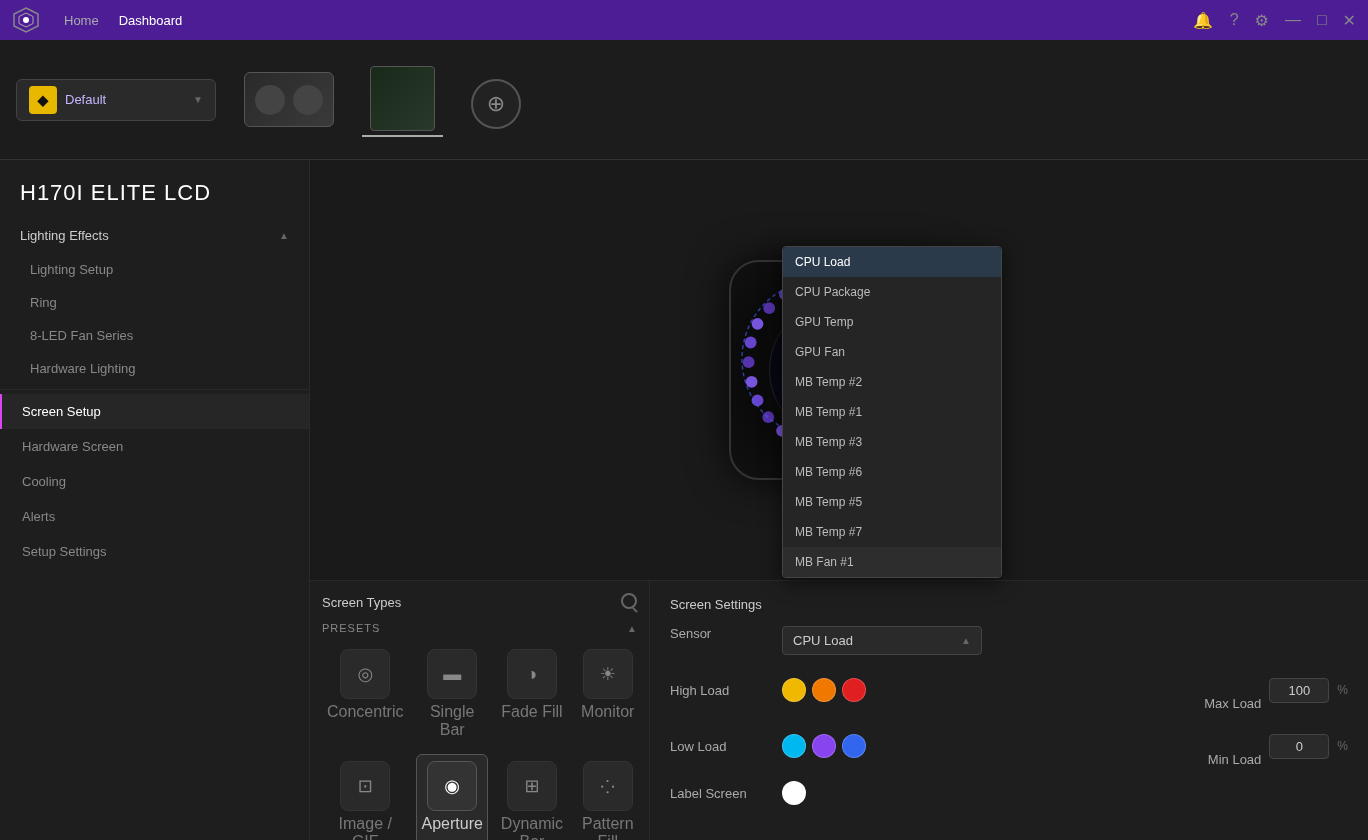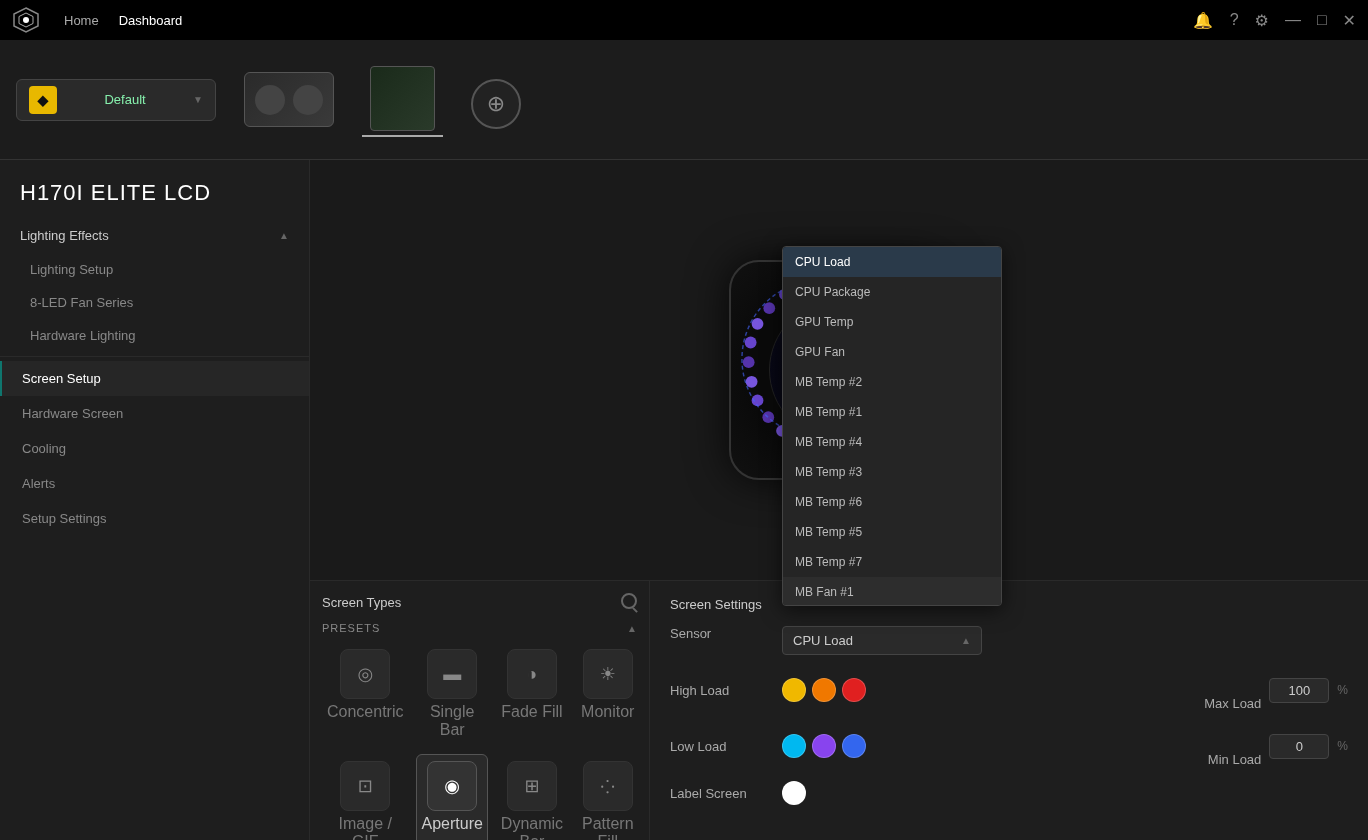--- a/index.html
+++ b/index.html
@@ -8,21 +8,21 @@
       color: #ccc;
       font-family: 'Segoe UI', Arial, sans-serif;
       font-size: 13px;
       width: 1368px;
       height: 840px;
       overflow: hidden;
     }
 
     
     #titlebar {
-      background: #000000;
+      background: #4c1d95;
       height: 40px;
       display: flex;
       align-items: center;
       padding: 0 12px;
       gap: 16px;
     }
     #titlebar nav {
       display: flex;
       gap: 20px;
       margin-left: 8px;
@@ -183,21 +183,21 @@
     }
     .sidebar-nav-item {
       padding: 10px 20px;
       color: #888;
       cursor: pointer;
       font-size: 13px;
       border-left: 2px solid transparent;
     }
     .sidebar-nav-item.active {
       color: #fff;
-      border-left: 2px solid #0f766e;
+      border-left: 2px solid #d946ef;
       background: rgba(255,255,255,0.04);
     }
 
     
     #content {
       flex: 1;
       display: flex;
       flex-direction: column;
       background: #1a1a1a;
       position: relative;
@@ -510,21 +510,21 @@
     <span style="font-size:16px;">⚙</span>
     <span>—</span>
     <span>□</span>
     <span>✕</span>
   </div>
 </div>
 
 <div id="devicebar">
   <div class="profile-selector">
     <div class="profile-icon">◆</div>
-    <span style="flex:1;color:#86efac;text-align:center;">Default</span>
+    <span style="flex:1;color:#c4b5fd;">Default</span>
     <span class="chevron">▼</span>
   </div>
 
   <div class="device-thumb">
     <div class="gpu-thumb"></div>
   </div>
 
   <div class="device-thumb active" style="border-bottom:2px solid #aaa;">
     <div class="mb-thumb" style="width:65px;height:65px;background:linear-gradient(135deg,#1a2a1a,#2a3a2a);border:1px solid #555;border-radius:4px;"></div>
   </div>
@@ -540,20 +540,21 @@
 
   <div id="sidebar">
     <div class="page-title">H170I ELITE LCD</div>
 
     <div class="sidebar-section">
       <div class="sidebar-section-header">
         <span>Lighting Effects</span>
         <span class="chevron">▲</span>
       </div>
       <div class="sidebar-item">Lighting Setup</div>
+      <div class="sidebar-item">Ring</div>
       <div class="sidebar-item">8-LED Fan Series</div>
       <div class="sidebar-item">Hardware Lighting</div>
     </div>
 
     <div class="divider-h"></div>
 
     <div class="sidebar-nav-item active">Screen Setup</div>
     <div class="sidebar-nav-item">Hardware Screen</div>
     <div class="sidebar-nav-item">Cooling</div>
     <div class="sidebar-nav-item">Alerts</div>
@@ -686,21 +687,20 @@
           <span class="settings-label">Sensor</span>
           <div class="sensor-dropdown">
 
             <div class="dropdown-menu">
               <div class="dropdown-item selected">CPU Load</div>
               <div class="dropdown-item">CPU Package</div>
               <div class="dropdown-item">GPU Temp</div>
               <div class="dropdown-item">GPU Fan</div>
               <div class="dropdown-item">MB Temp #2</div>
               <div class="dropdown-item">MB Temp #1</div>
-              <div class="dropdown-item">MB Temp #4</div>
               <div class="dropdown-item">MB Temp #3</div>
               <div class="dropdown-item">MB Temp #6</div>
               <div class="dropdown-item">MB Temp #5</div>
               <div class="dropdown-item">MB Temp #7</div>
               <div class="dropdown-item hovered">MB Fan #1</div>
 
             </div>
 
             <div class="sensor-dropdown-trigger">
               <span>CPU Load</span>

